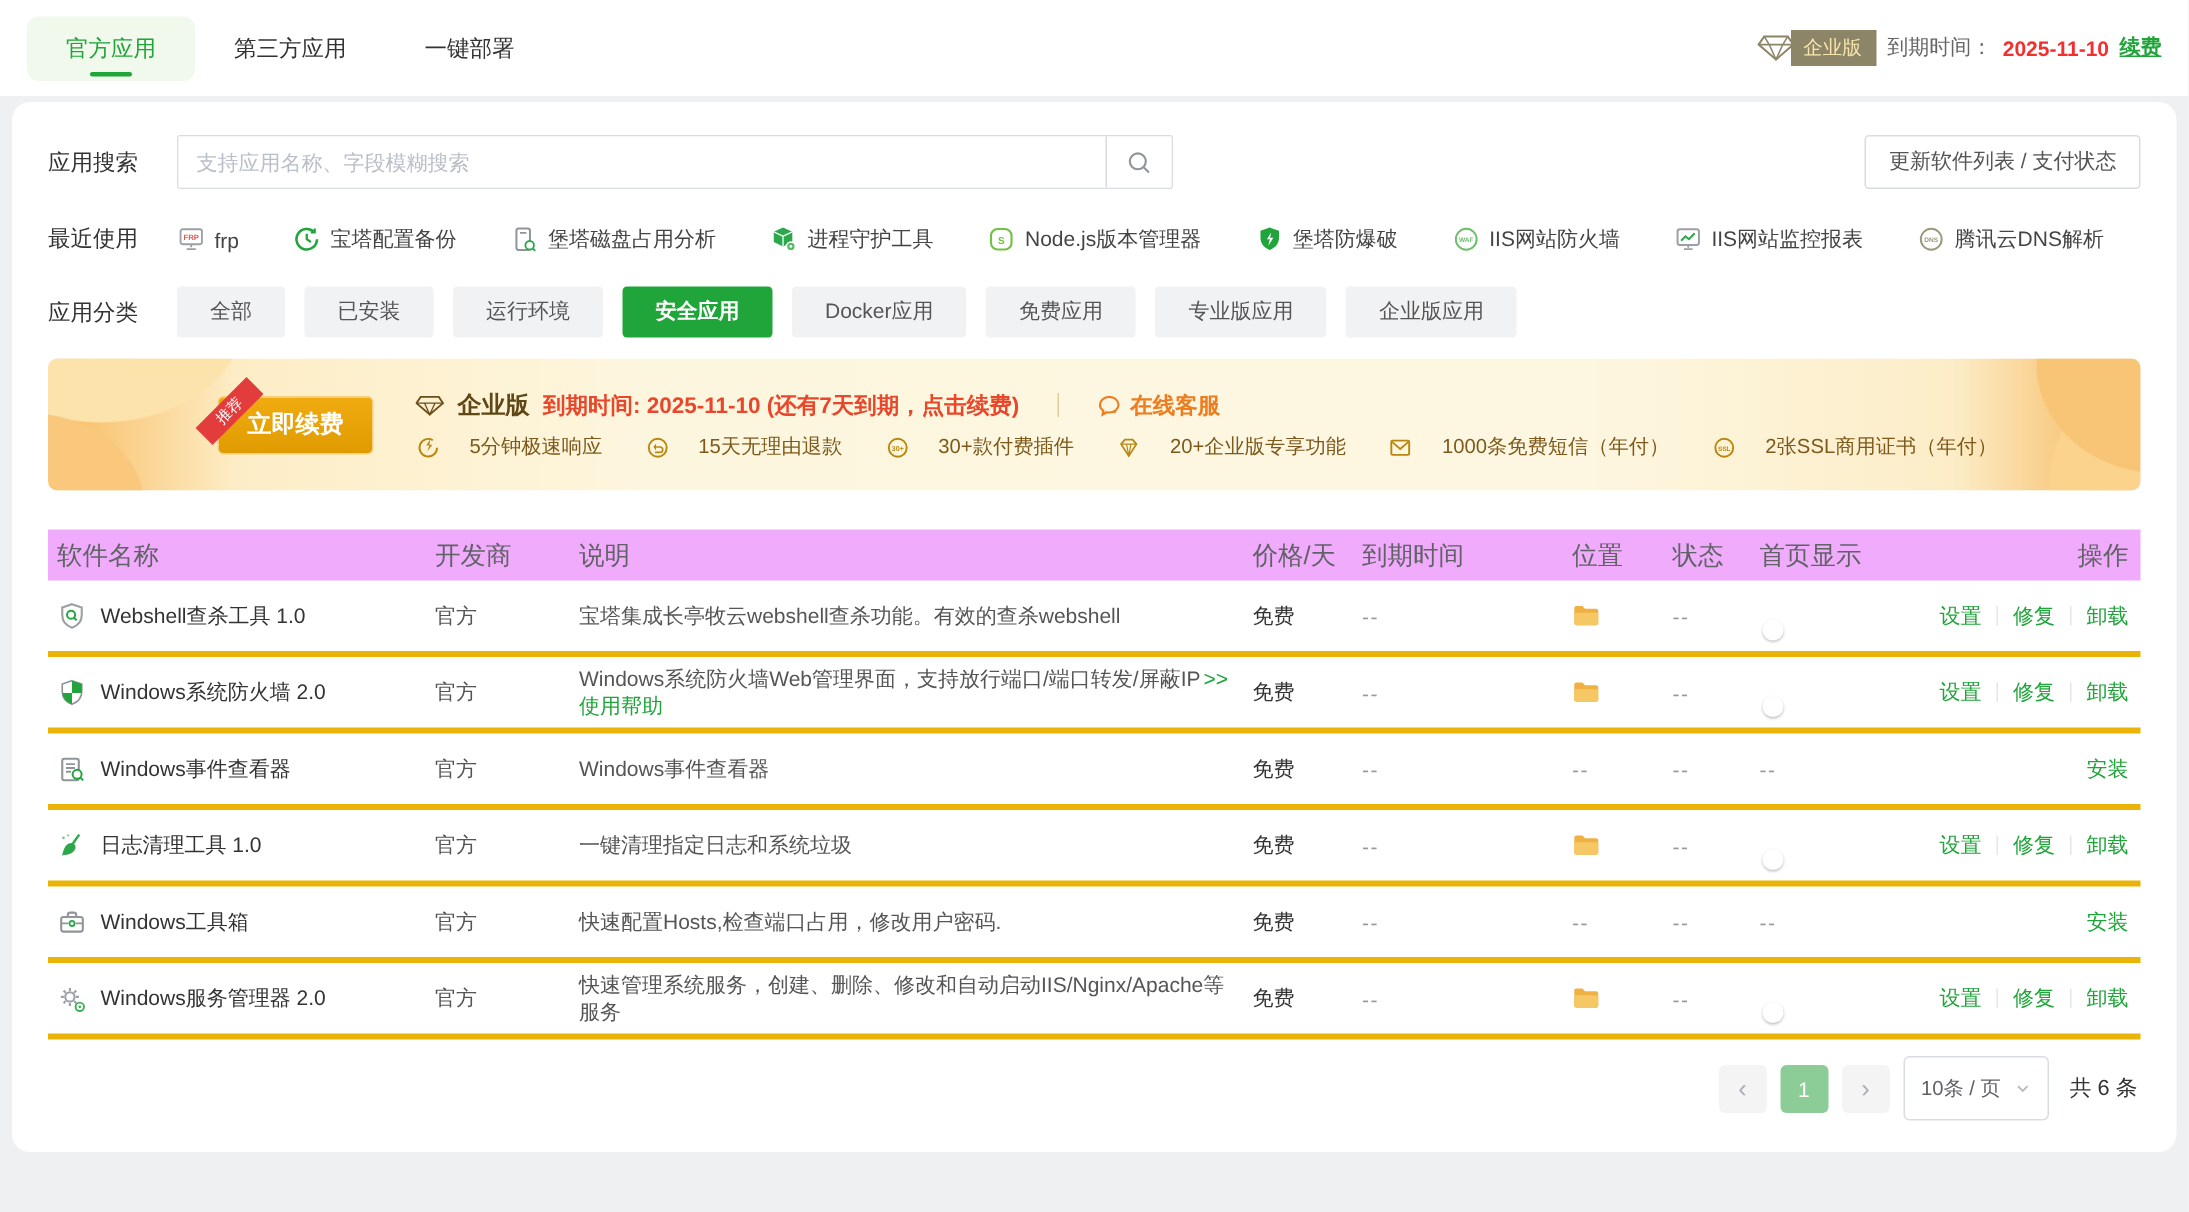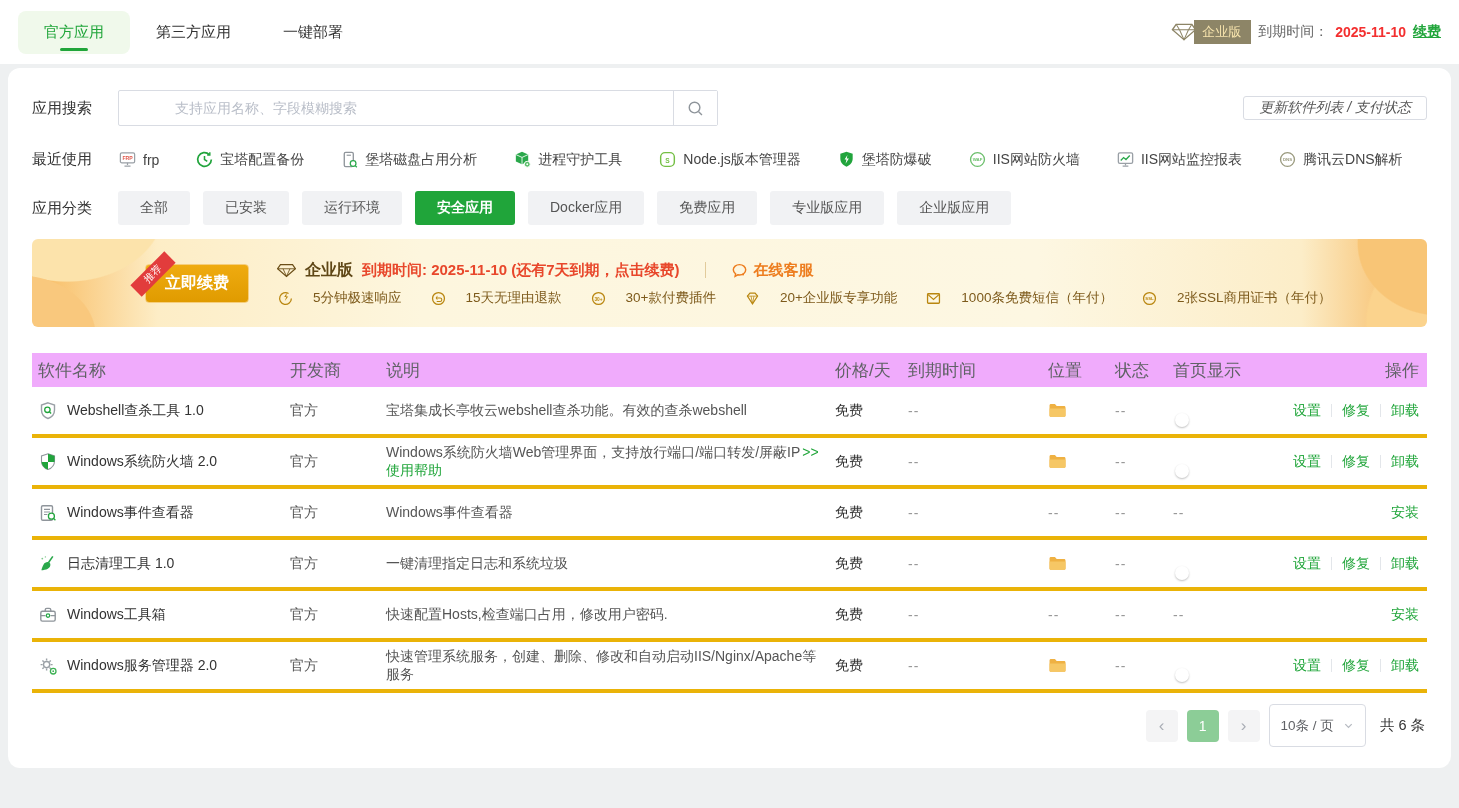--- a/index.html
+++ b/index.html
@@ -18,25 +18,25 @@
   .license .renew { color:#20a53a; font-weight:bold; cursor:pointer;text-decoration:underline; }
 
   
   .card { margin:4px 8px; background:#fff; border-radius:12px; padding:22px 24px 0; height:700px; }
 
   .frow { display:flex; align-items:center; }
   .row-label { width:86px; font-size:15px; color:#333; flex:none; }
 
   
   .search-row { margin-bottom:24px; }
-  .search-box { display:flex; width:600px; height:36px; border:1px solid #d9dce3; border-radius:2px;padding-left:44px; }
+  .search-box { display:flex; width:664px; height:36px; border:1px solid #d9dce3; border-radius:2px; }
   .search-box input { flex:1; border:0; outline:none; padding:0 12px; font-size:14px; color:#333; font-family:inherit; }
   .search-box input::placeholder { color:#b9bec8; }
   .search-btn { width:44px; border:0; border-left:1px solid #d9dce3; background:#fff; display:flex; align-items:center; justify-content:center; cursor:pointer; }
-  .update-btn { margin-left:auto; height:24px; padding:0 15px; background:#fff; border:1px solid #d9dce3; border-radius:3px; font-size:14px; color:#555; cursor:pointer; font-family:inherit;font-style:italic; }
+  .update-btn { margin-left:auto; height:36px; padding:0 15px; background:#fff; border:1px solid #d9dce3; border-radius:3px; font-size:14px; color:#555; cursor:pointer; font-family:inherit; }
 
   
   .recent-row { margin-bottom:22px; }
   .recent-list { display:flex; align-items:center; gap:36px; flex-wrap:nowrap; }
   .recent-app { display:flex; align-items:center; gap:6px; font-size:14px; color:#444; cursor:pointer; white-space:nowrap;justify-content:center; }
   .recent-app .ricon { width:19px; height:19px; }
   .recent-app .ricon svg { width:19px; height:19px; }
 
   
   .cat-row { margin-bottom:14px; }

